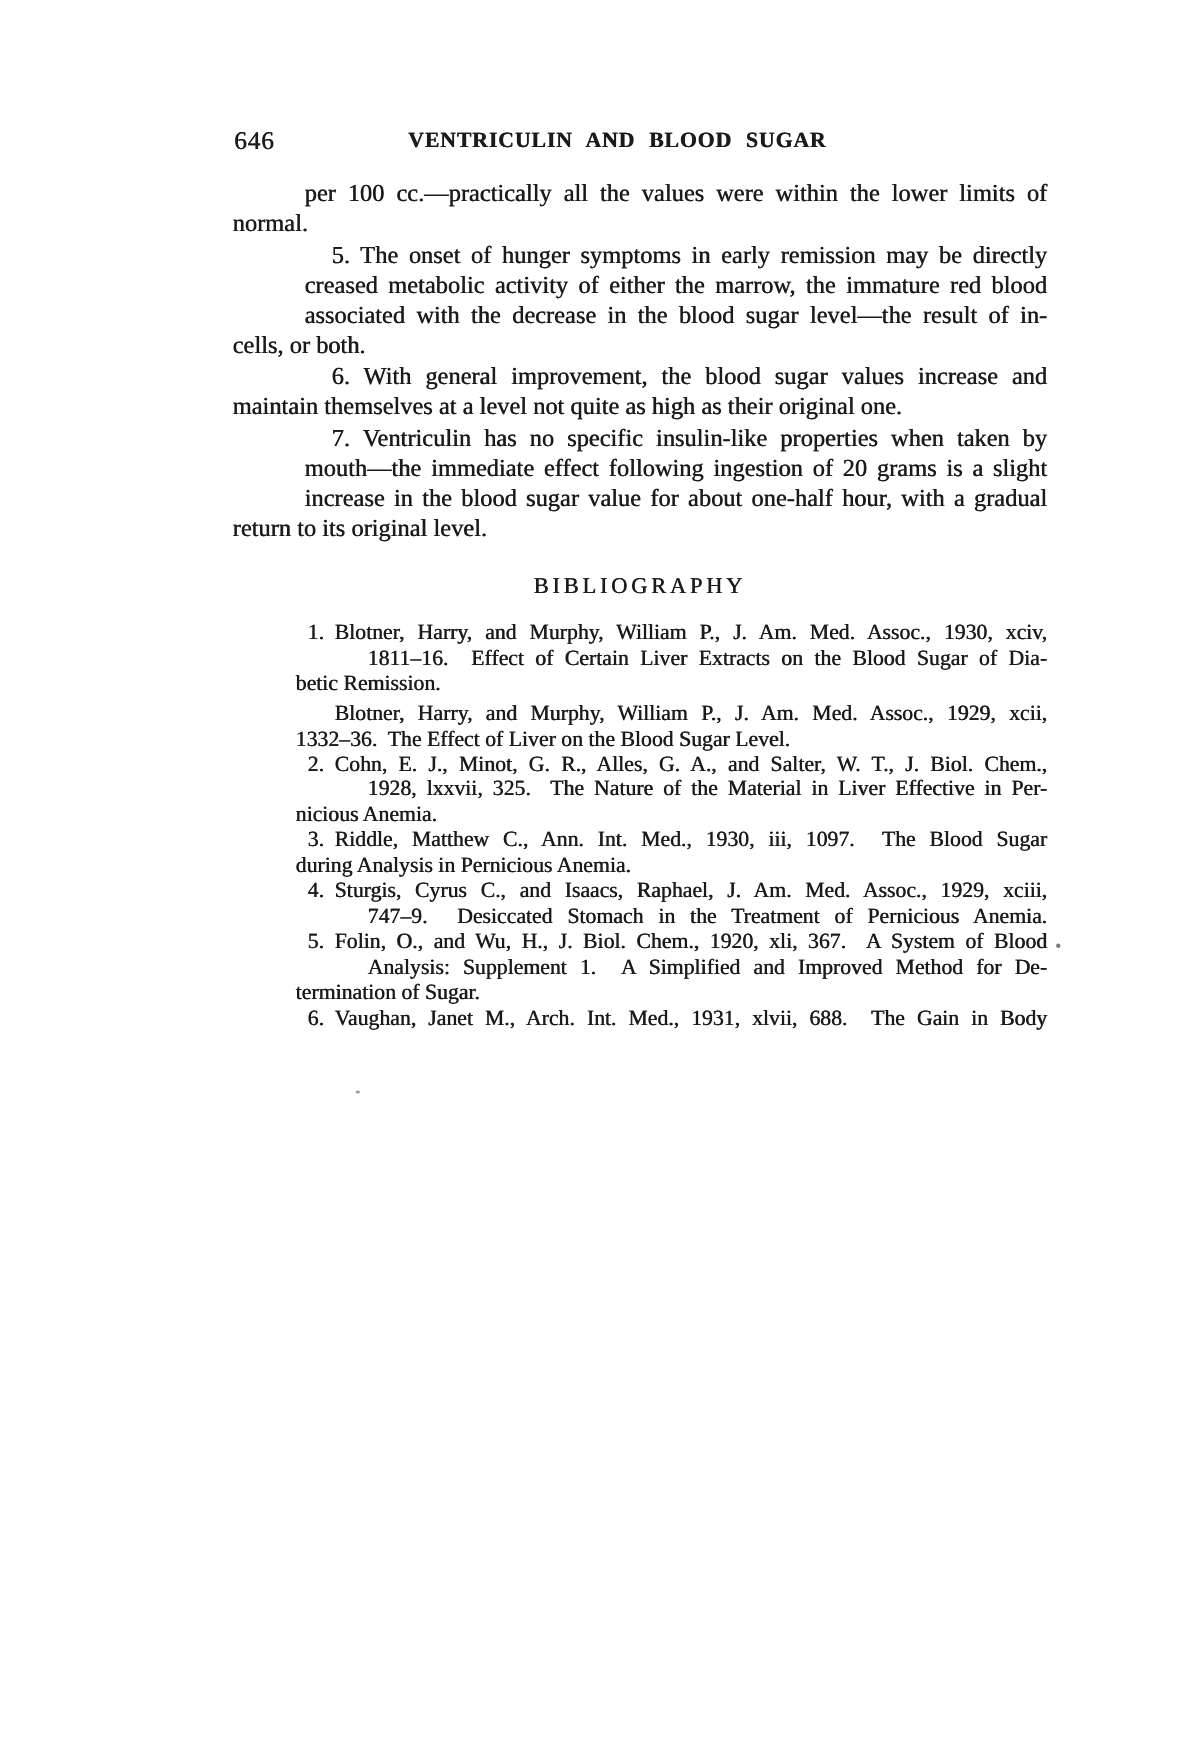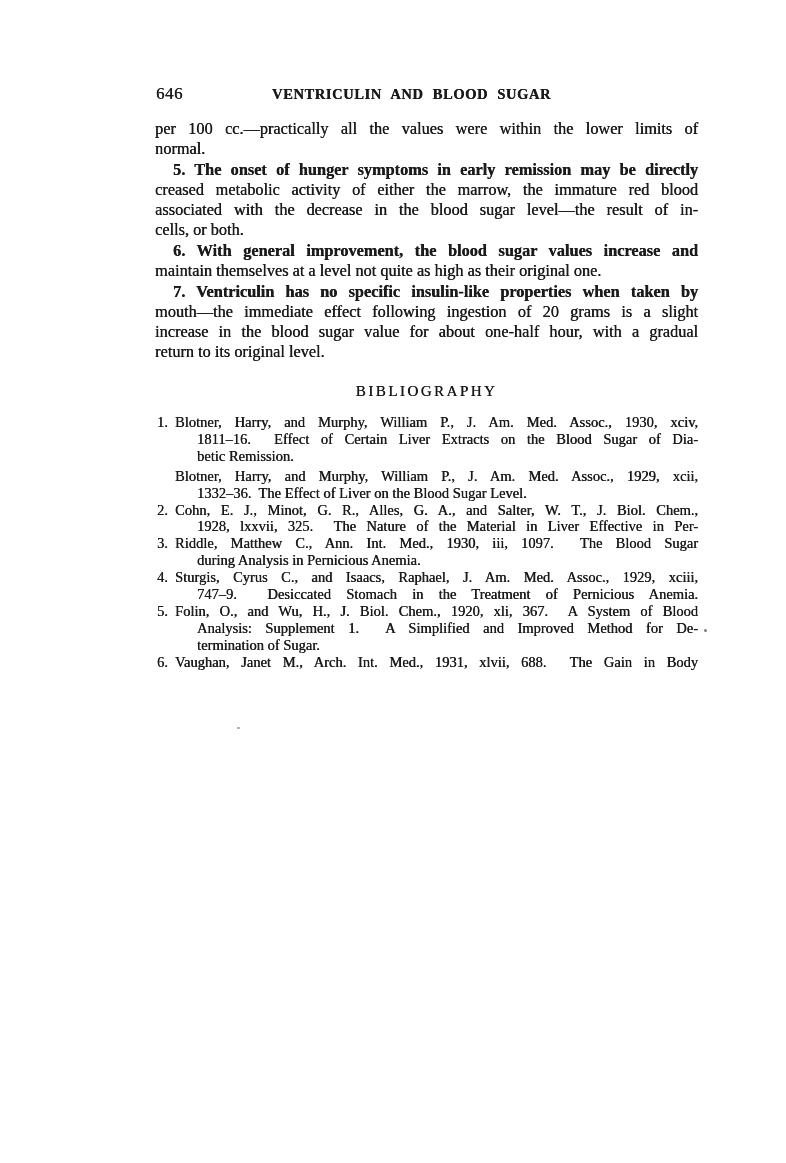--- a/index.html
+++ b/index.html
@@ -54,26 +54,27 @@
     width: 543px;
   }
 
   .para { margin: 0; }
   .para + .para { margin-top: 1px; }
   .b-line {
     font-size: 16.3px;
     line-height: 20px;
     white-space: normal;
   }
-  .b-line.indent { text-indent: 18px; font-weight: bold; }
+  .b-line.indent { text-indent: 18px; }
 
   .j {
     text-align: justify;
     text-align-last: justify;
     text-justify: inter-word;
+    margin-left: 48px;
   }
 
   
   .bib-heading {
     margin: 21px 0 14px 0;
     text-align: center;
     font-size: 15px;
     font-weight: 400;
     letter-spacing: 2.5px;
   }
@@ -141,20 +142,21 @@
           <div class="bib-line cont j">1811–16.&nbsp; Effect of Certain Liver Extracts on the Blood Sugar of Dia-</div>
           <div class="bib-line cont">betic Remission.</div>
         </div>
         <div class="entry sub">
           <div class="bib-line first j">Blotner, Harry, and Murphy, William P., J. Am. Med. Assoc., 1929, xcii,</div>
           <div class="bib-line cont">1332–36.&nbsp; The Effect of Liver on the Blood Sugar Level.</div>
         </div>
         <div class="entry">
           <div class="bib-line first j"><span class="num">2.</span>Cohn, E. J., Minot, G. R., Alles, G. A., and Salter, W. T., J. Biol. Chem.,</div>
           <div class="bib-line cont j">1928, lxxvii, 325.&nbsp; The Nature of the Material in Liver Effective in Per-</div>
+          <div class="bib-line cont">nicious Anemia.</div>
         </div>
         <div class="entry">
           <div class="bib-line first j"><span class="num">3.</span>Riddle, Matthew C., Ann. Int. Med., 1930, iii, 1097.&nbsp; The Blood Sugar</div>
           <div class="bib-line cont">during Analysis in Pernicious Anemia.</div>
         </div>
         <div class="entry">
           <div class="bib-line first j"><span class="num">4.</span>Sturgis, Cyrus C., and Isaacs, Raphael, J. Am. Med. Assoc., 1929, xciii,</div>
           <div class="bib-line cont j">747–9.&nbsp; Desiccated Stomach in the Treatment of Pernicious Anemia.</div>
         </div>
         <div class="entry">

